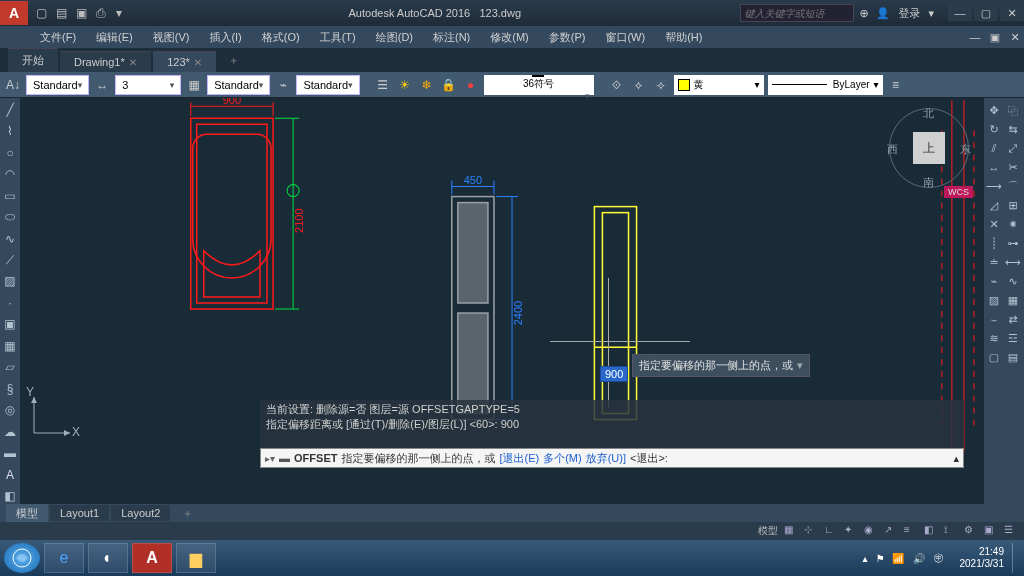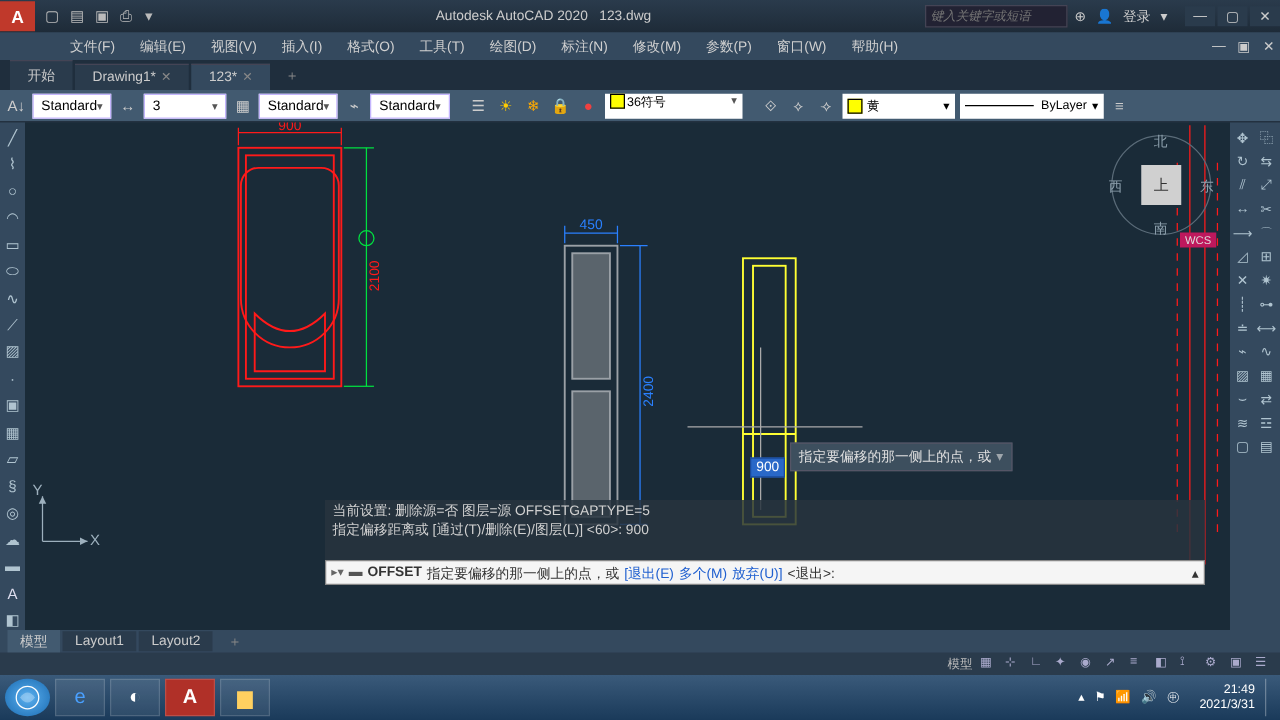--- a/index.html
+++ b/index.html
@@ -7,33 +7,33 @@
   .app-window { position: absolute; left: 0; top: 0; width: 1024px; height: 540px; background: #34495e; }
   .title-bar { height: 26px; background: linear-gradient(#2a3b4c,#1e2b38); display: flex; align-items: center; color: #ccc; font-size: 11px; }
   .app-icon { width: 28px; height: 24px; background: #c0392b; color:#fff; font-weight:bold; display:flex;align-items:center;justify-content:center;font-size:14px;margin-right:4px; }
   .qat { display:flex; gap:6px; margin-left:4px; }
   .qat span { width:14px;height:14px;color:#bbb;font-size:12px; }
   .title-center { flex:1; text-align:center; }
   .title-search { width:114px;height:18px;background:#223;border:1px solid #445;color:#789;font-size:10px;font-style:italic;padding:0 4px; }
   .title-right { display:flex;align-items:center;gap:8px;margin:0 6px; }
   .win-controls { display:flex;gap:2px;margin-left:8px; }
   .win-controls div { width:24px;height:16px;background:#2a3b4c;color:#ccc;display:flex;align-items:center;justify-content:center;font-size:11px; }
-  .menu-bar { height:22px;background:#34495e;display:flex;align-items:center;color:#d0d0d0;font-size:11px;padding-left:48px;gap:4px; }
+  .menu-bar { height:22px;background:#34495e;display:flex;align-items:center;color:#d0d0d0;font-size:11px;padding-left:32px;gap:4px; }
   .menu-bar span { padding:2px 8px; }
   .doc-tabs { height:24px;background:#1f2e3d;display:flex;align-items:flex-end;color:#ccc;font-size:11px;padding-left:8px; }
   .doc-tab { padding:4px 14px;background:#2a3b4c;border-top:1px solid #445;margin-right:2px;display:flex;align-items:center;gap:4px; }
   .doc-tab.active { background:#34495e; }
   .doc-tab .close { color:#888;font-size:10px; }
   .doc-tabs .plus { padding:4px 10px;color:#888; }
   .ribbon { height:26px;background:#425a70;display:flex;align-items:center;padding:0 4px;color:#ddd;font-size:11px;gap:4px;border-bottom:1px solid #1a2530; }
   .ribbon-sel { height:20px;background:#fff;color:#000;padding:0 6px;display:flex;align-items:center;min-width:58px;border:1px solid #c4b5fd; }
   .ribbon-sel .arrow { margin-left:auto;color:#555;font-size:9px; }
   .ribbon-ic { width:18px;height:18px;display:flex;align-items:center;justify-content:center;color:#ccc;font-size:12px; }
   .layer-color { width:12px;height:12px;background:#ff0;border:1px solid #000;display:inline-block;margin-right:2px;vertical-align:middle; }
-  .layer-box { height:20px;background:#fff;color:#000;padding:0 4px;display:flex;min-width:110px;font-size:10px; }
+  .layer-box { height:20px;background:#fff;color:#000;padding:0 4px;display:flex;align-items:center;min-width:110px;font-size:10px;flex-direction:column; }
   .layer-box .arrow{margin-left:auto;color:#555;font-size:9px;}
   .color-box { height:20px;background:#fff;color:#000;padding:0 4px;display:flex;align-items:center;min-width:90px;font-size:10px; }
   .color-box .sw{width:12px;height:12px;background:#ff0;border:1px solid #000;margin-right:4px;}
   .linetype-box { height:20px;background:#fff;color:#000;padding:0 4px;display:flex;align-items:center;min-width:115px;font-size:10px;justify-content:flex-end; }
   .canvas-wrap { position:absolute; left:0; top:98px; right:0; bottom:36px; background:#1a2b38; }
   .left-tools { position:absolute;left:0;top:0;bottom:0;width:20px;background:#34495e;display:flex;flex-direction:column;align-items:center;padding-top:4px;gap:6px; }
   .left-tools div{width:16px;height:16px;color:#b0c4d0;font-size:12px;display:flex;align-items:center;justify-content:center;}
   .right-tools { position:absolute;right:0;top:0;bottom:0;width:40px;background:#34495e;display:flex;flex-wrap:wrap;align-content:flex-start;padding:4px 2px;gap:3px; }
   .right-tools div{width:16px;height:16px;color:#b0c4d0;font-size:11px;display:flex;align-items:center;justify-content:center;}
   .canvas { position:absolute;left:20px;right:40px;top:0;bottom:0;background:#1a2b38; }
@@ -73,21 +73,21 @@
   <div class="title-bar">
     <div class="app-icon">A</div>
     <div class="qat">
       <span>▢</span>
       <span>▤</span>
       <span>▣</span>
       <span>⎙</span>
       <span>▾</span>
     </div>
     <div class="title-center">
-      <span>Autodesk AutoCAD 2020</span>&nbsp;&nbsp;
+      <span>Autodesk AutoCAD 2016</span>&nbsp;&nbsp;
       <span>123.dwg</span>
     </div>
     <input class="title-search" placeholder="键入关键字或短语" style="">
     <div class="title-right">
       <span>⊕</span>
       <span>👤</span>
       <span>登录</span>
       <span>▾</span>
     </div>
     <div class="win-controls">

